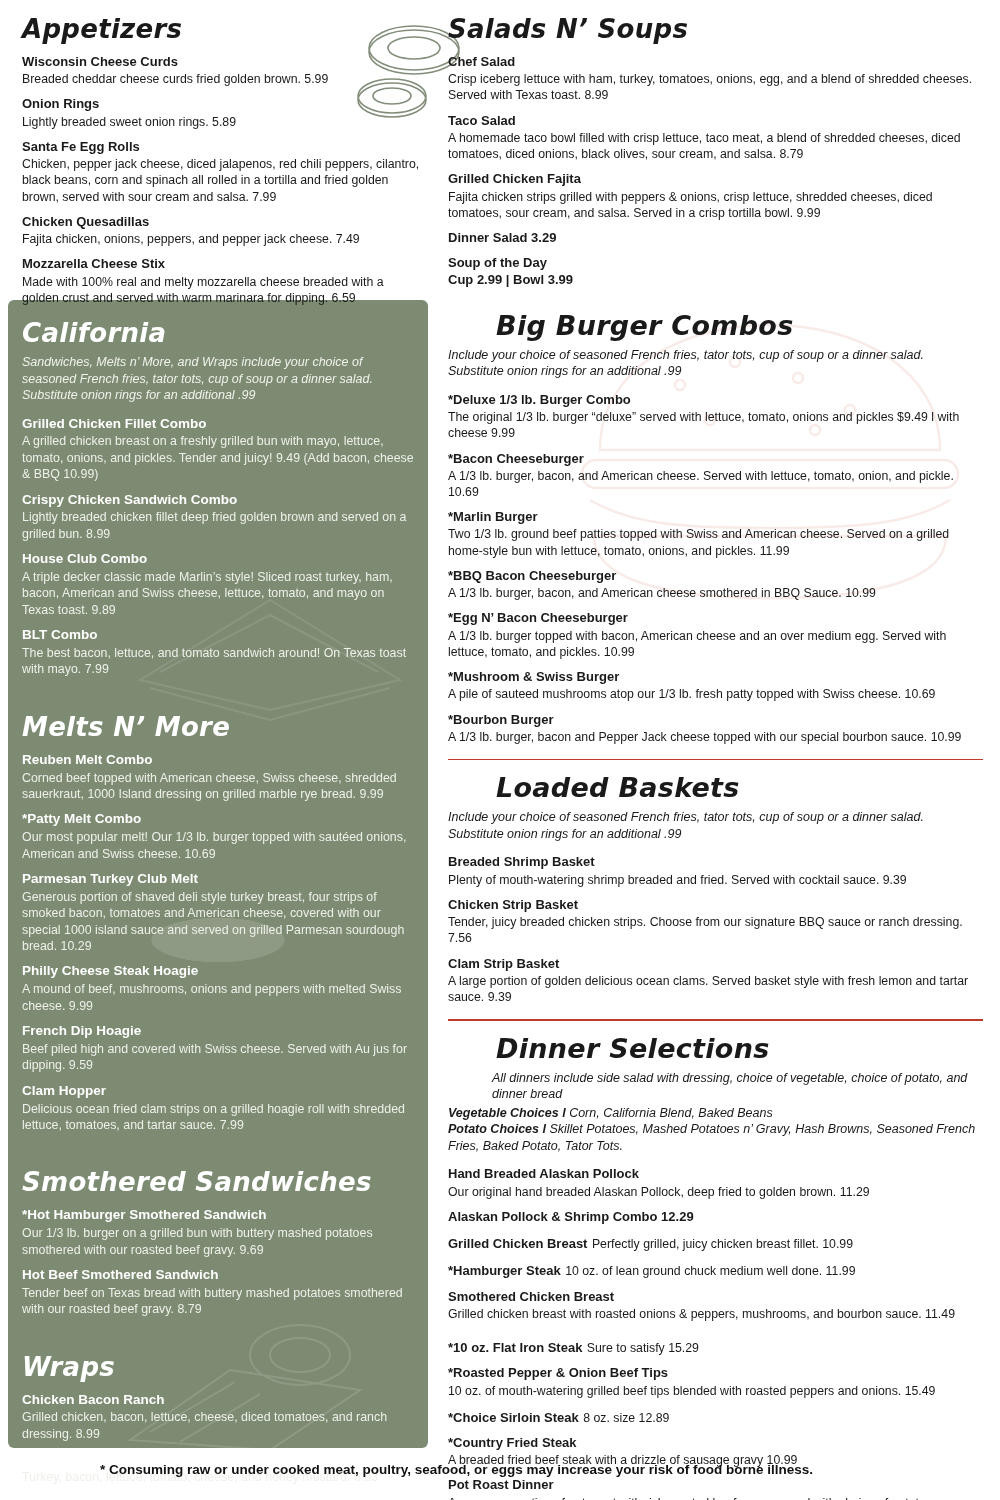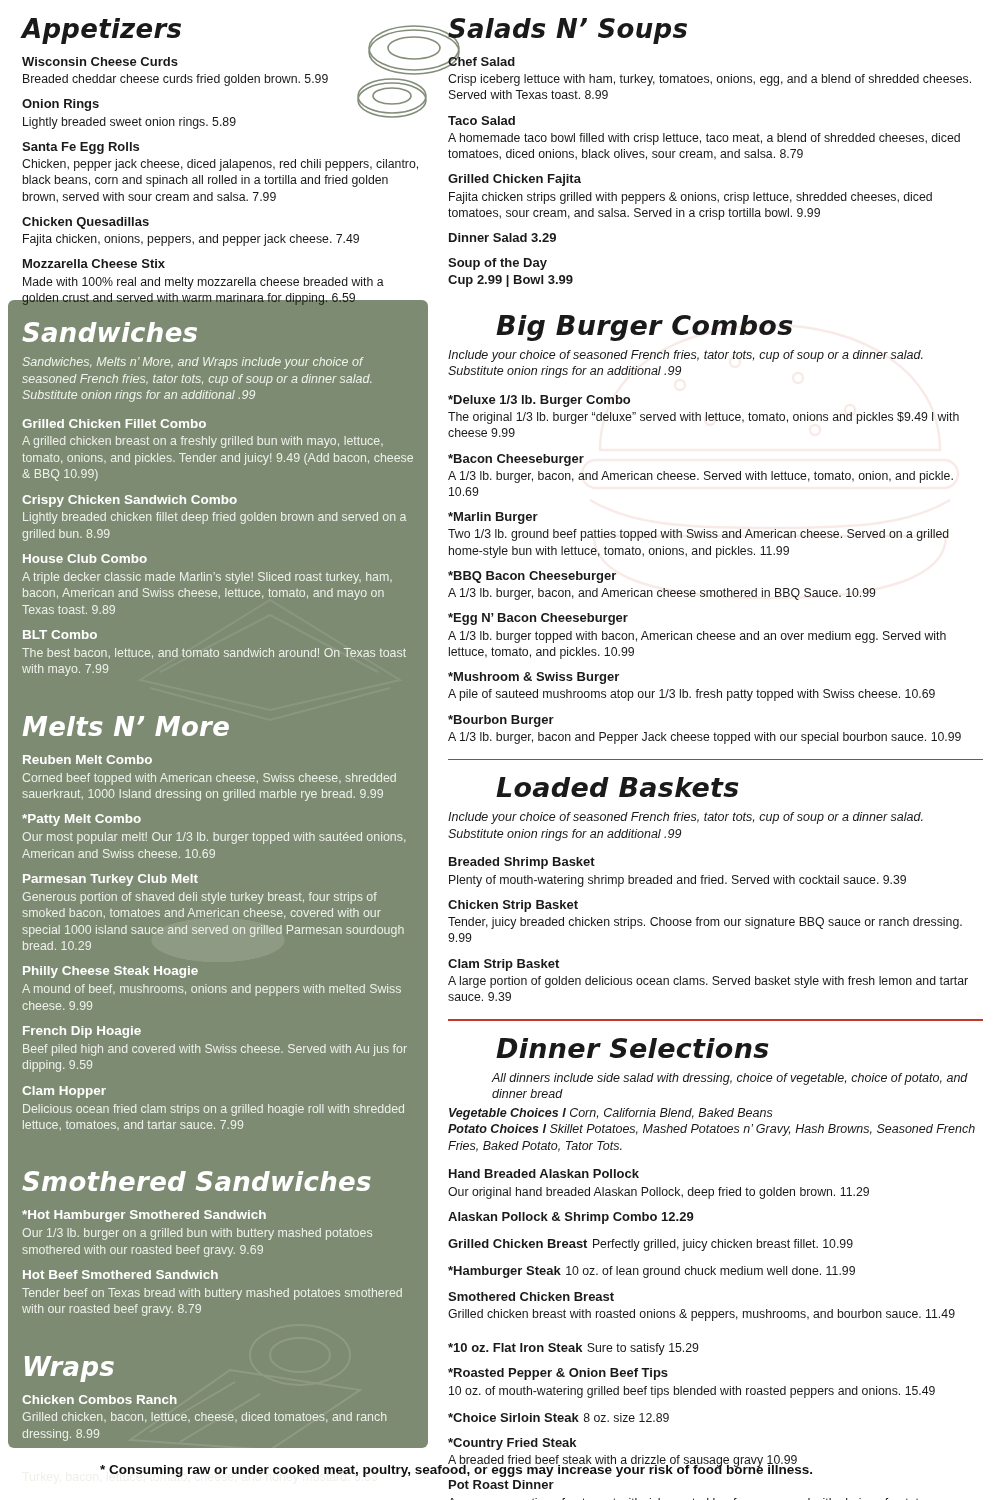--- a/index.html
+++ b/index.html
@@ -143,21 +143,21 @@
       <div class="nm">Chicken Quesadillas</div>
       <div class="ds">Fajita chicken, onions, peppers, and pepper jack cheese. 7.49</div>
     </div>
     <div class="item">
       <div class="nm">Mozzarella Cheese Stix</div>
       <div class="ds">Made with 100% real and melty mozzarella cheese breaded with a golden crust and served with warm marinara for dipping. 6.59</div>
     </div>
   </div>
 
   <div class="greenwrap on-green">
-    <h2 class="sect-title">Sandwiches</h2>
+    <h2 class="sect-title">California</h2>
     <div class="sect-sub">Sandwiches, Melts n’ More, and Wraps include your choice of seasoned French fries, tator tots, cup of soup or a dinner salad. Substitute onion rings for an additional .99</div>
 
     <div class="item">
       <div class="nm">Grilled Chicken Fillet Combo</div>
       <div class="ds">A grilled chicken breast on a freshly grilled bun with mayo, lettuce, tomato, onions, and pickles. Tender and juicy! 9.49 (Add bacon, cheese &amp; BBQ 10.99)</div>
     </div>
     <div class="item">
       <div class="nm">Crispy Chicken Sandwich Combo</div>
       <div class="ds">Lightly breaded chicken fillet deep fried golden brown and served on a grilled bun. 8.99</div>
     </div>
@@ -201,21 +201,21 @@
       <div class="nm">*Hot Hamburger Smothered Sandwich</div>
       <div class="ds">Our 1/3 lb. burger on a grilled bun with buttery mashed potatoes smothered with our roasted beef gravy. 9.69</div>
     </div>
     <div class="item">
       <div class="nm">Hot Beef Smothered Sandwich</div>
       <div class="ds">Tender beef on Texas bread with buttery mashed potatoes smothered with our roasted beef gravy. 8.79</div>
     </div>
 
     <h2 class="sect-title mt18">Wraps</h2>
     <div class="item">
-      <div class="nm">Chicken Combos Ranch</div>
+      <div class="nm">Chicken Bacon Ranch</div>
       <div class="ds">Grilled chicken, bacon, lettuce, cheese, diced tomatoes, and ranch dressing. 8.99</div>
     </div>
     <div class="item">
       <div class="nm">Turkey Club</div>
       <div class="ds">Turkey, bacon, lettuce, tomato, cheese, and honey mustard. 6.83</div>
     </div>
     <div class="item">
       <div class="nm">*Beef Tip</div>
       <div class="ds">Grilled beef tips roasted sweet peppers &amp; onions, lettuce, cheese, and sweet bourbon sauce. 10.99</div>
     </div>
@@ -280,21 +280,21 @@
 
     <h2 class="sect-title lg">Loaded Baskets</h2>
     <div class="sect-sub">Include your choice of seasoned French fries, tator tots, cup of soup or a dinner salad. Substitute onion rings for an additional .99</div>
 
     <div class="item">
       <div class="nm">Breaded Shrimp Basket</div>
       <div class="ds">Plenty of mouth-watering shrimp breaded and fried. Served with cocktail sauce. 9.39</div>
     </div>
     <div class="item">
       <div class="nm">Chicken Strip Basket</div>
-      <div class="ds">Tender, juicy breaded chicken strips. Choose from our signature BBQ sauce or ranch dressing. 9.99</div>
+      <div class="ds">Tender, juicy breaded chicken strips. Choose from our signature BBQ sauce or ranch dressing. 7.56</div>
     </div>
     <div class="item">
       <div class="nm">Clam Strip Basket</div>
       <div class="ds">A large portion of golden delicious ocean clams.  Served basket style with fresh lemon and tartar sauce. 9.39</div>
     </div>
 
     <div class="rule"></div>
 
     <h2 class="sect-title lg">Dinner Selections</h2>
     <div class="sect-sub" style="margin-bottom:2px;margin-left:44px;">All dinners include side salad with dressing, choice of vegetable, choice of potato, and dinner bread</div>

